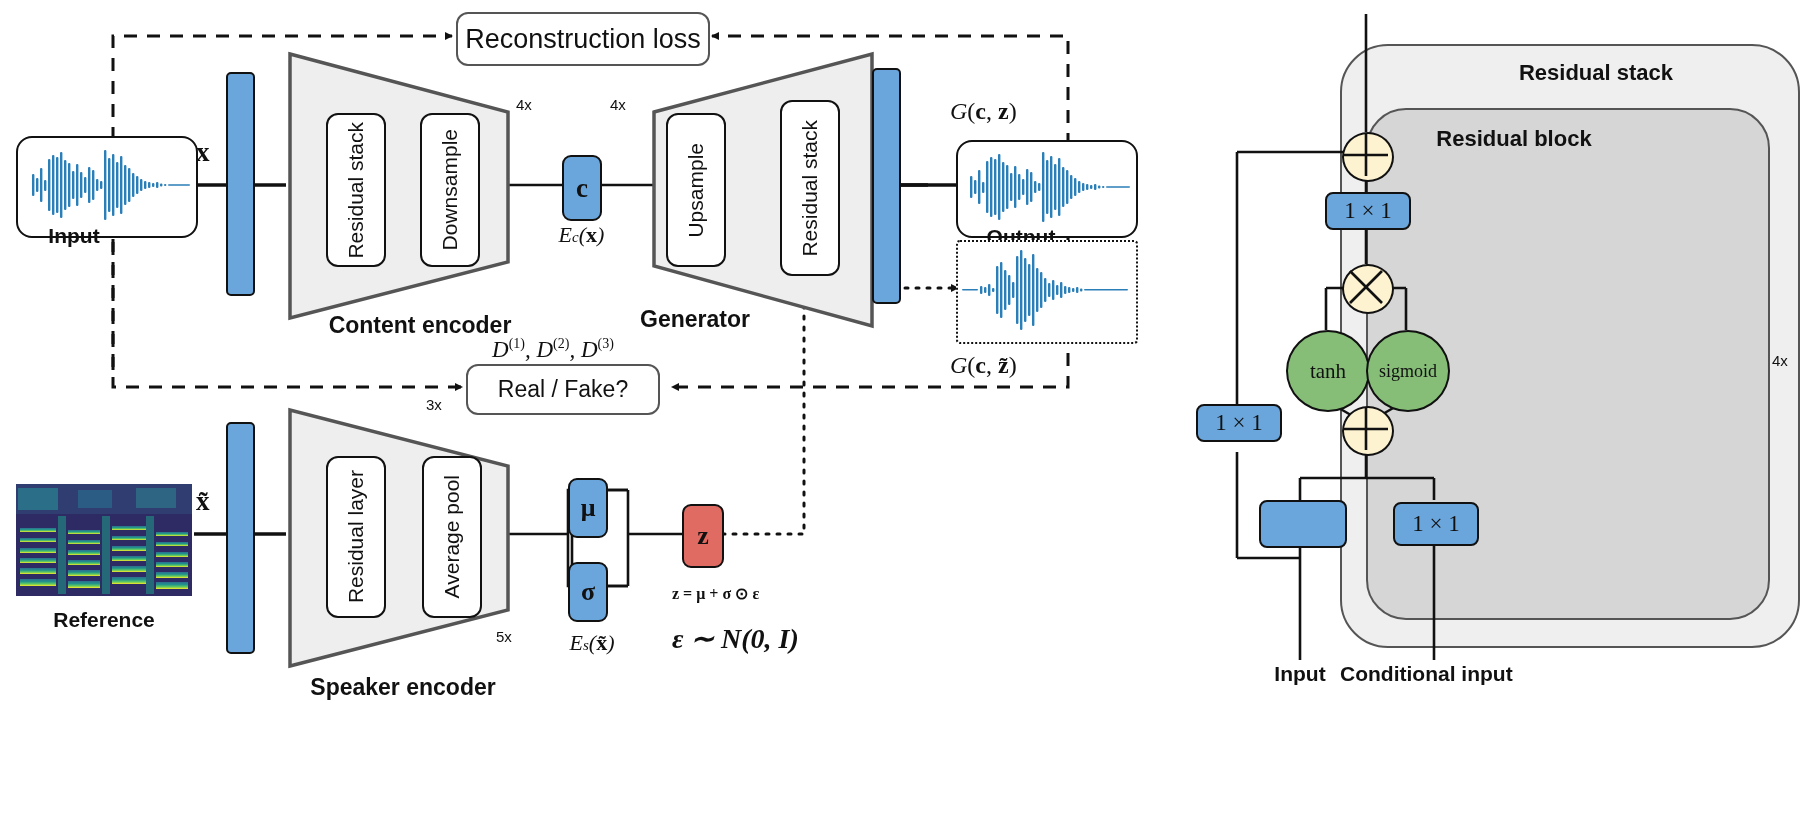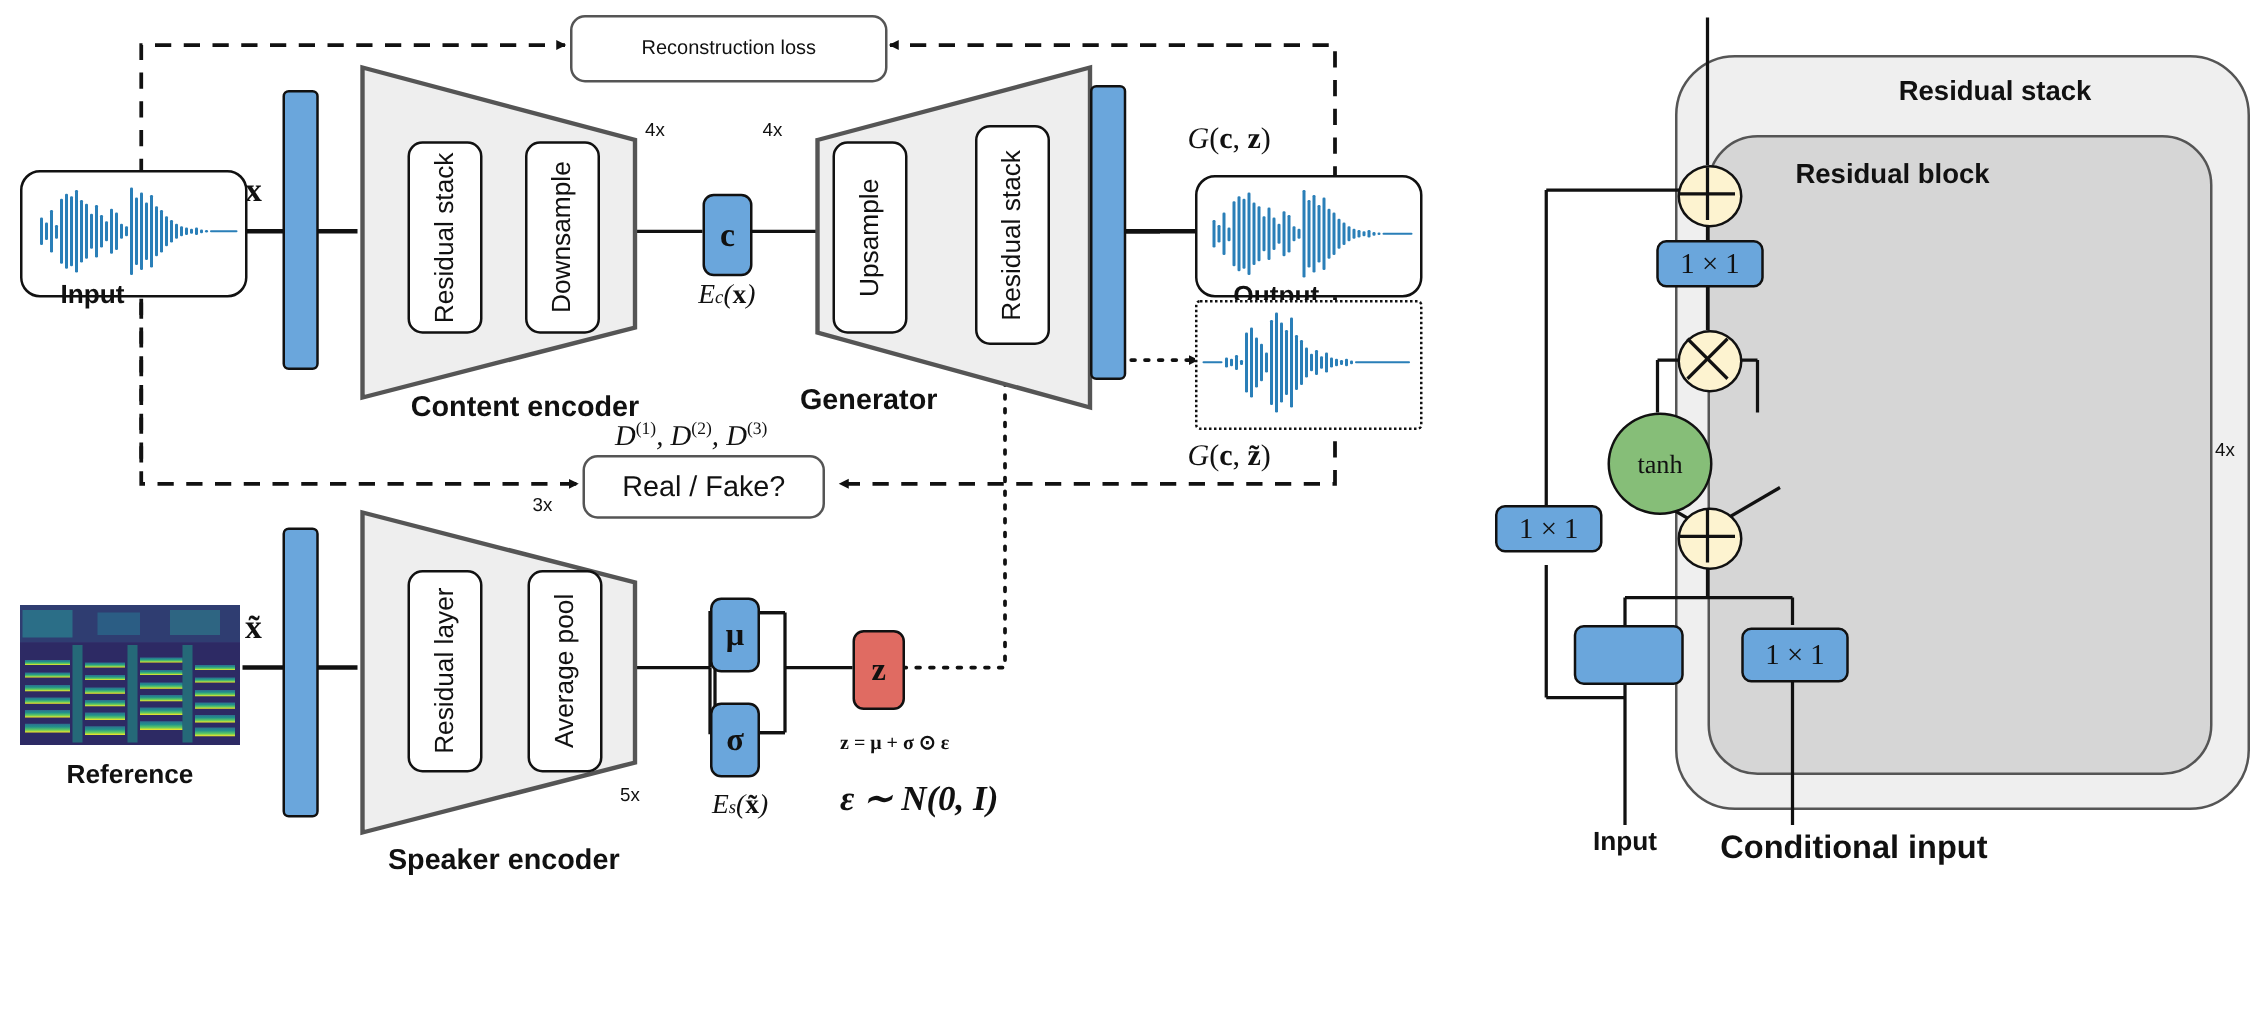--- a/index.html
+++ b/index.html
@@ -129,21 +129,21 @@
       </g>
     </svg>
   </div>
   <div class="abs lblb" style="left:24px;top:224px;width:100px;text-align:center;">Input</div>
 
   <div class="abs mathb" style="left:196px;top:137px;font-size:27px;">x</div>
 
   <div class="abs bluebar" style="left:226px;top:72px;width:25px;height:220px;"></div>
 
   <div class="abs lossbox ctr" style="left:456px;top:12px;width:250px;height:50px;">
-    <span class="lbl" style="font-size:16px;">Reconstruction loss</span>
+    <span class="lbl" style="font-size:27px;">Reconstruction loss</span>
   </div>
 
   <div class="abs" style="left:286px;top:50px;width:226px;height:272px;">
     <svg width="226" height="272" viewBox="0 0 226 272">
       <polygon points="4,4 222,62 222,212 4,268" fill="#eeeeee" stroke="#555" stroke-width="3.5"></polygon>
     </svg>
   </div>
   <div class="abs vbox" style="left:326px;top:113px;width:56px;height:150px;">
     <span class="vtext">Residual stack</span>
   </div>
@@ -415,35 +415,38 @@
 
   <div class="abs opcirc" style="left:1342px;top:264px;width:48px;height:46px;"></div>
   <svg class="abs" style="left:1342px;top:264px;width:48px;height:46px;">
     <line x1="8" y1="7" x2="40" y2="39" stroke="#111" stroke-width="2.6"></line>
     <line x1="40" y1="7" x2="8" y2="39" stroke="#111" stroke-width="2.6"></line>
   </svg>
 
   <div class="abs greencirc" style="left:1286px;top:330px;width:80px;height:78px;">
     <span>tanh</span>
   </div>
+  <div class="abs greencirc" style="left:1366px;top:330px;width:80px;height:78px;">
+    <span style="font-size:18px;">sigmoid</span>
+  </div>
 
   <div class="abs opcirc" style="left:1342px;top:406px;width:48px;height:46px;"></div>
   <svg class="abs" style="left:1342px;top:406px;width:48px;height:46px;">
     <line x1="24" y1="2" x2="24" y2="44" stroke="#111" stroke-width="2.6"></line>
     <line x1="2" y1="23" x2="46" y2="23" stroke="#111" stroke-width="2.6"></line>
   </svg>
 
   <div class="abs conv" style="left:1196px;top:404px;width:82px;height:34px;">
     <span>1 × 1</span>
   </div>
 
   <div class="abs conv" style="left:1259px;top:500px;width:84px;height:44px;">
     <span></span>
   </div>
 
   <div class="abs conv" style="left:1393px;top:502px;width:82px;height:40px;">
     <span>1 × 1</span>
   </div>
 
   <div class="abs lblb" style="left:1240px;top:662px;width:120px;text-align:center;font-size:21px;">Input</div>
-  <div class="abs lblb" style="left:1340px;top:662px;width:250px;text-align:right;font-size:26px;">Conditional input</div>
+  <div class="abs lblb" style="left:1340px;top:662px;width:250px;text-align:left;font-size:21px;">Conditional input</div>
 
 </div>
 
 </body></html>

